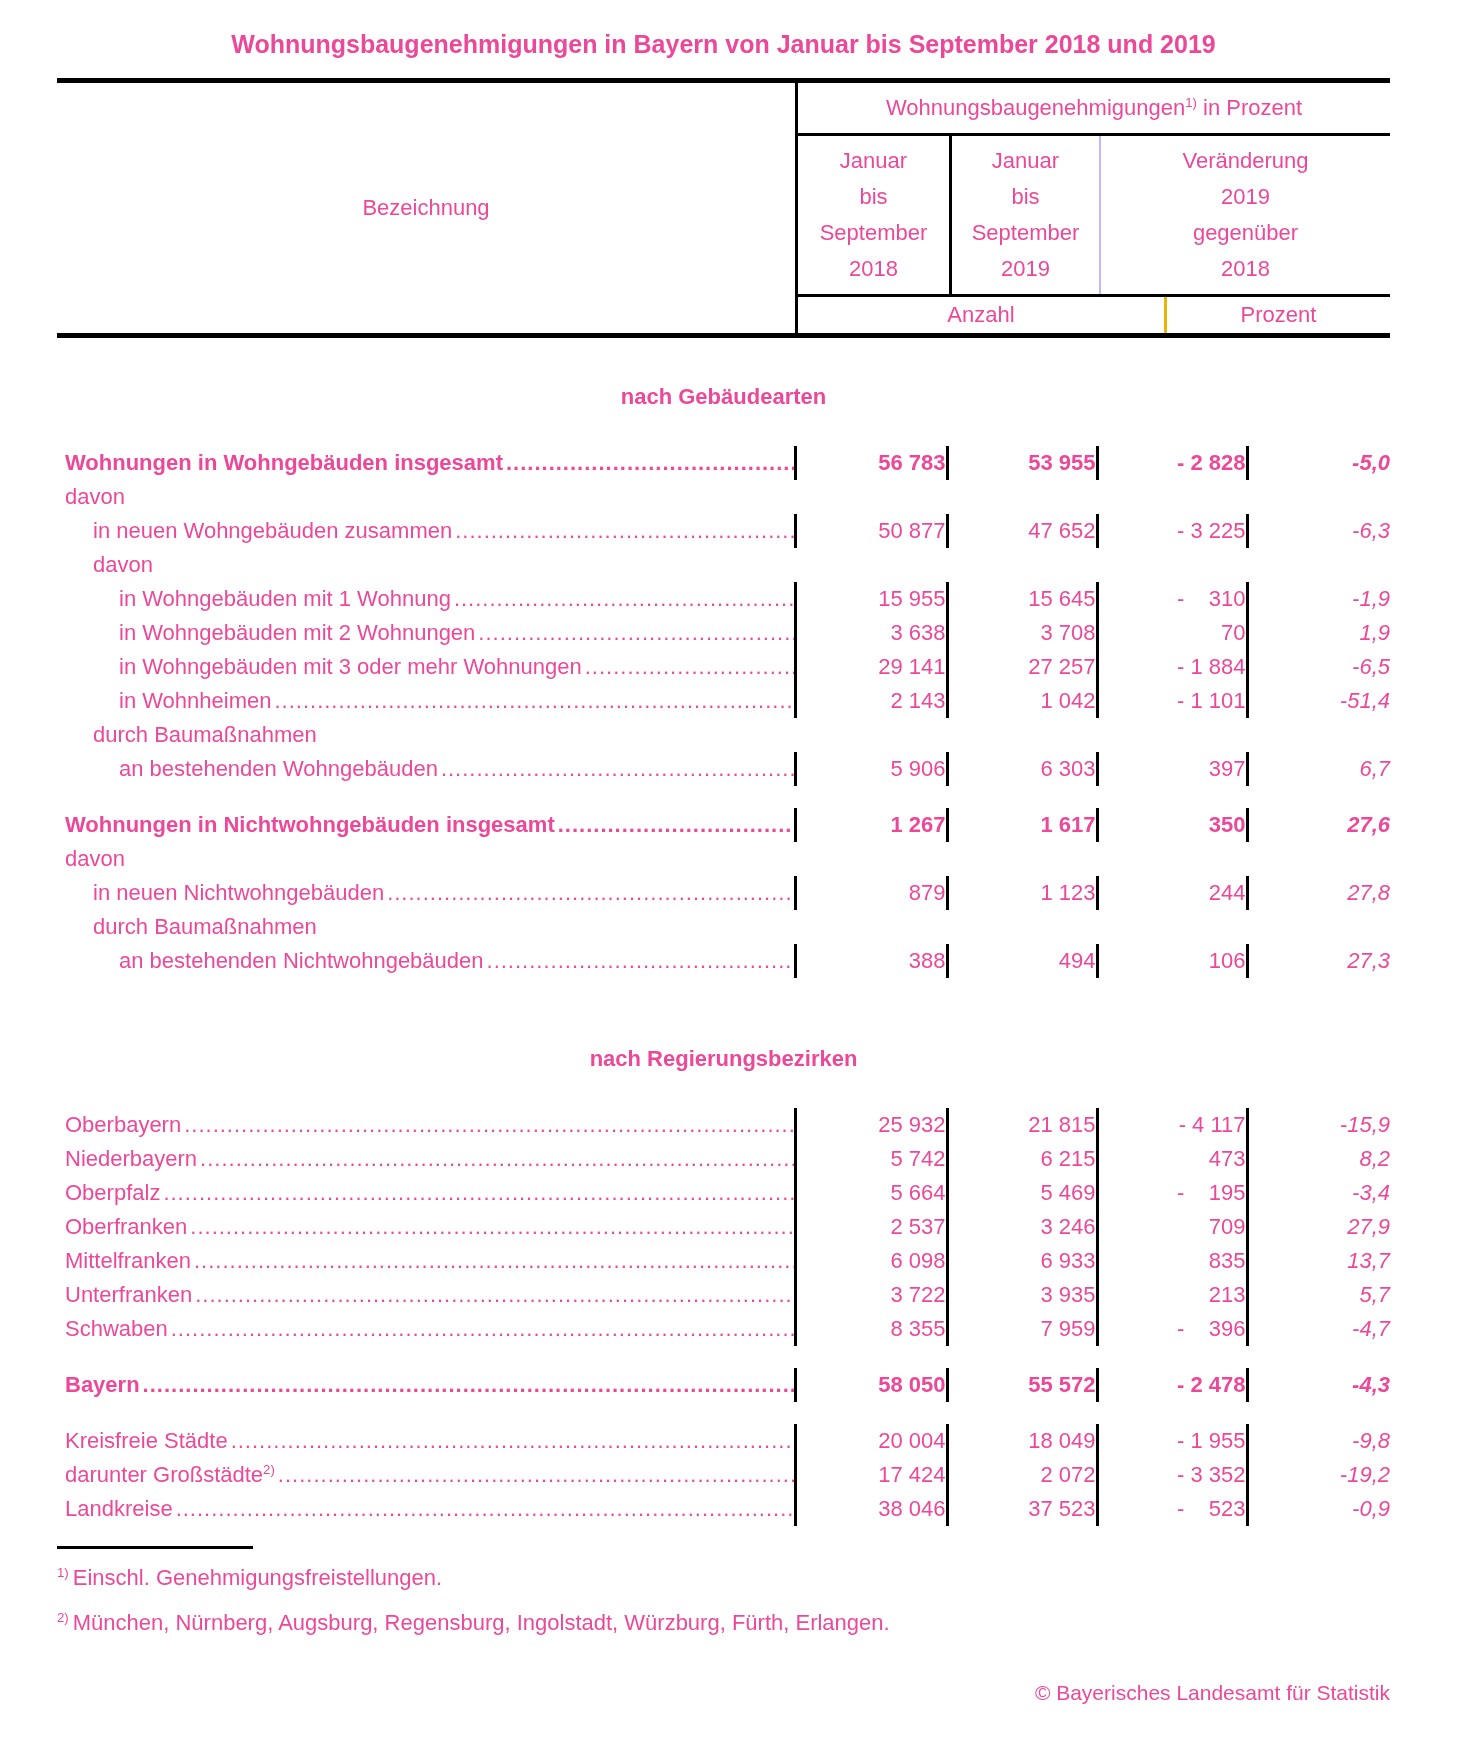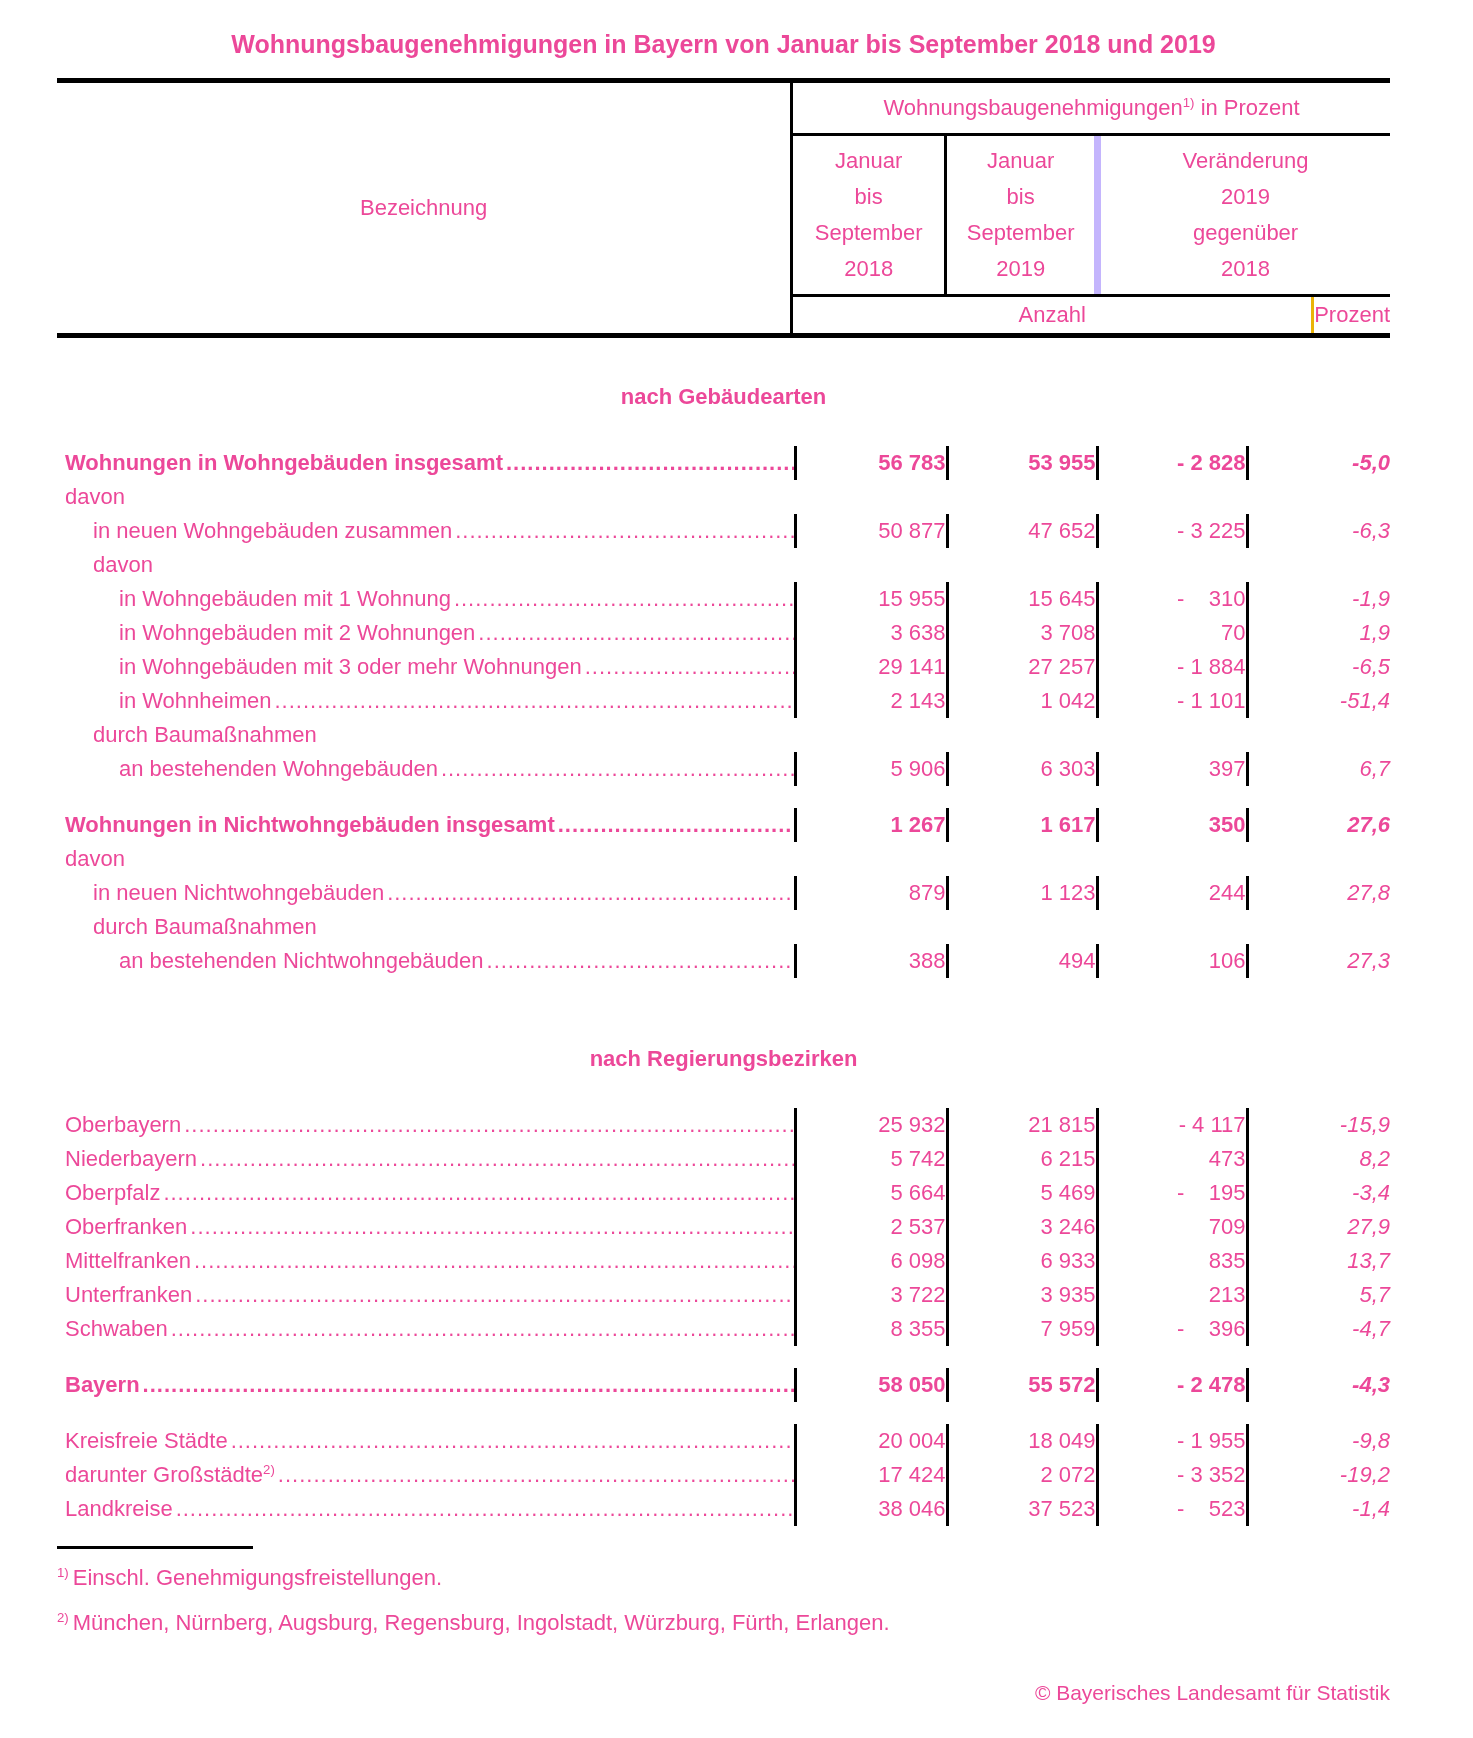--- a/index.html
+++ b/index.html
@@ -28,23 +28,23 @@
   .h-group {
     text-align:center; border-bottom:3px solid #000; padding:12px 4px;
   }
   .h-group sup { font-size:60%; }
   .h-cols { display:flex; border-bottom:3px solid #000; }
   .h-col {
     text-align:center; padding:7px 2px; line-height:36px; white-space:pre-line;
   }
   .h-col.c2018 { width:151px; }
   .h-col.c2019 { width:150px; border-left:3px solid #000; }
-  .h-col.cchange { flex:1; border-left:7px solid #c4b5fd; }
+  .h-col.cchange { flex:1; border-left:2px solid #c4b5fd; }
   .h-units { display:flex; }
-  .h-anzahl { width:518px; text-align:center; padding:5px 0; }
+  .h-anzahl { width:366px; text-align:center; padding:5px 0; }
   .h-prozent { flex:1; border-left:3px solid #eab308; text-align:center; padding:5px 0; }
 
   
   .section-heading {
     text-align:center; font-weight:bold; font-size:22px;
     margin:46px 0 36px 0;
   }
 
   
   table.data {
@@ -471,21 +471,21 @@
           <tr class="row indent-0 leader has-vals">
             <td class="label">
               <span class="lbl-flex">
                 <span class="lbl-txt">Landkreise</span>
                 <span class="dots"></span>
               </span>
             </td>
             <td class="num">38 046</td>
             <td class="num">37 523</td>
             <td class="num">-    523</td>
-            <td class="pct">-1,4</td>
+            <td class="pct">-0,9</td>
           </tr>
         </tbody>
     </table>
 
     <div class="fn-rule"></div>
     <div class="fn">
       <sup>1)</sup><span>Einschl. Genehmigungsfreistellungen.</span>
     </div>
     <div class="fn">
       <sup>2)</sup><span>München, Nürnberg, Augsburg, Regensburg, Ingolstadt, Würzburg, Fürth, Erlangen.</span>

